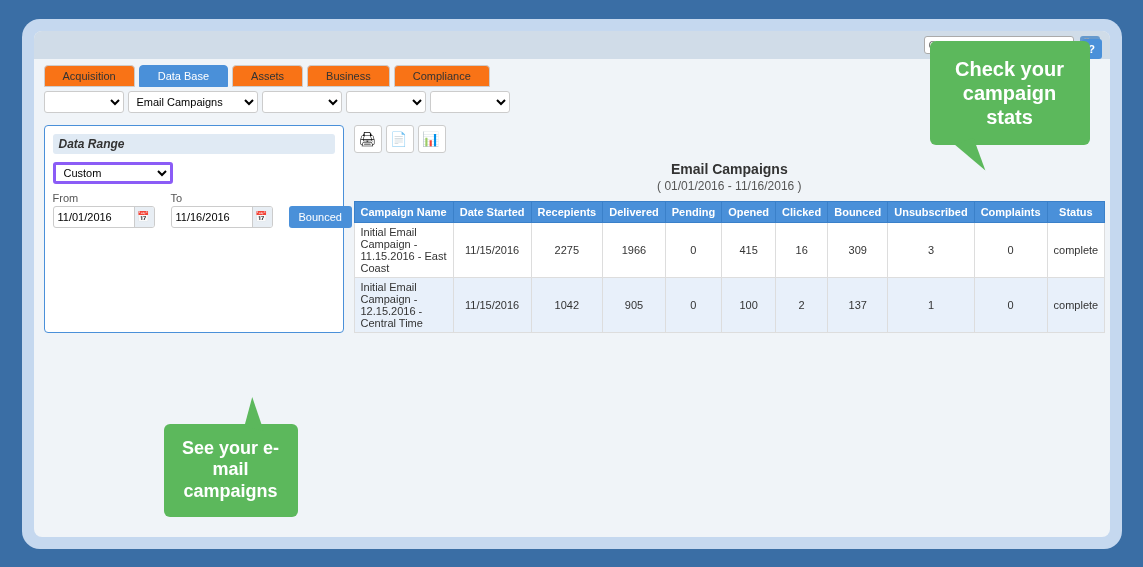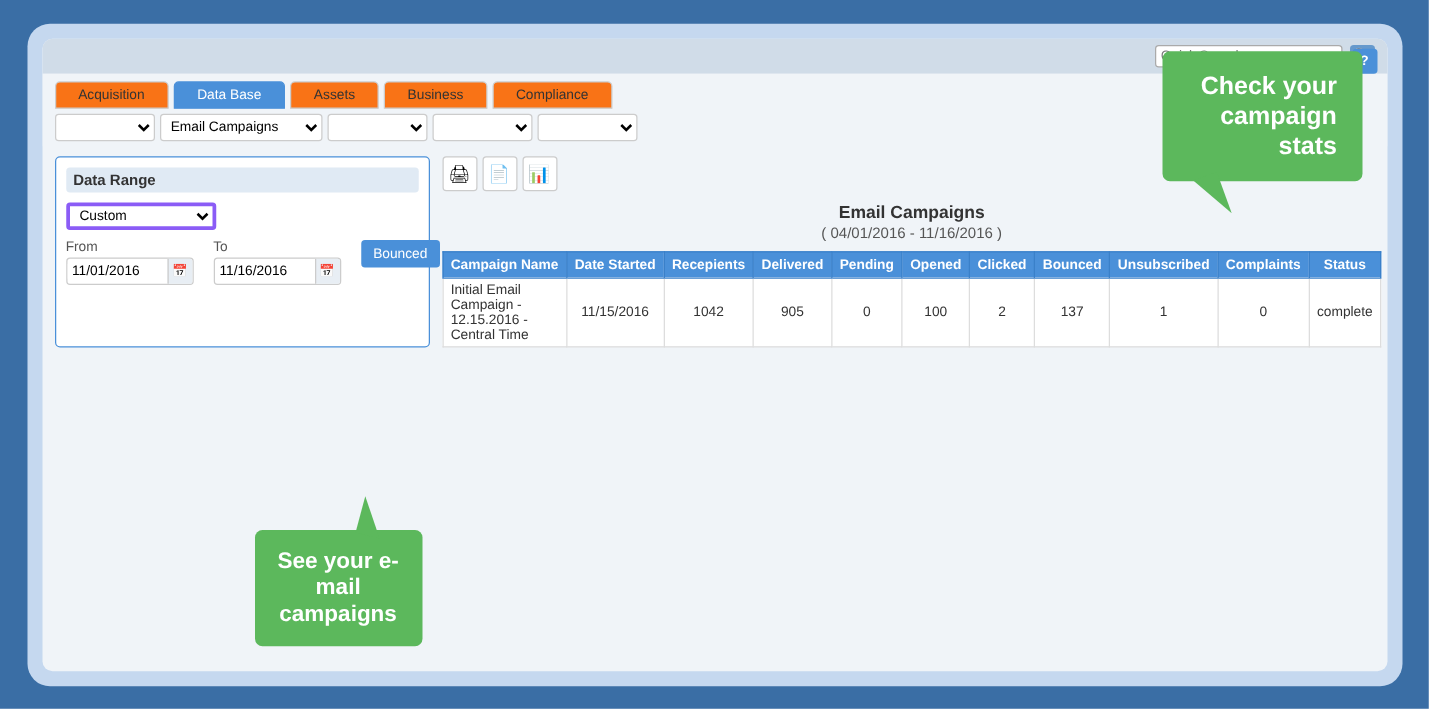--- a/index.html
+++ b/index.html
@@ -118,40 +118,42 @@
       flex-shrink: 0;
     }
     .data-range-title {
       font-weight: bold;
       font-size: 12px;
       color: #333;
       margin-bottom: 8px;
       background: #e0eaf4;
       padding: 3px 6px;
       border-radius: 3px;
+      font-style: italic;
     }
     .form-label {
       font-size: 11px;
       color: #555;
       margin-bottom: 2px;
       display: block;
     }
     .form-select {
       height: 22px;
       font-size: 11px;
       border: 3px solid #8b5cf6;
       border-radius: 3px;
       padding: 0 4px;
       background: white;
       width: 120px;
     }
     .date-row {
       display: flex;
       gap: 16px;
       margin-top: 8px;
+      align-items: flex-end;
     }
     .date-group {
       display: flex;
       flex-direction: column;
     }
     .date-input-wrap {
       display: flex;
       align-items: center;
       border: 1px solid #ccc;
       border-radius: 3px;
@@ -250,21 +252,21 @@
     }
     
     .callout-check {
       position: absolute;
       top: 10px;
       right: 20px;
       background: #5cb85c;
       color: white;
       font-weight: bold;
       font-size: 20px;
-      text-align: right;
+      text-align: center;
       padding: 16px 20px;
       border-radius: 6px;
       width: 160px;
       line-height: 1.2;
     }
     .callout-check::after {
       content: '';
       position: absolute;
       bottom: -30px;
       left: 30px;
@@ -281,21 +283,20 @@
       left: 130px;
       background: #5cb85c;
       color: white;
       font-weight: bold;
       font-size: 18px;
       text-align: center;
       padding: 14px 18px;
       border-radius: 6px;
       width: 134px;
       line-height: 1.2;
-      margin-left: 40px;
     }
     .callout-see::before {
       content: '';
       position: absolute;
       top: -25px;
       right: 30px;
       width: 0;
       height: 0;
       border-left: 0px solid transparent;
       border-right: 20px solid transparent;
@@ -386,39 +387,52 @@
 
       <div class="main-table-area">
 
         <div class="toolbar">
           <button class="toolbar-btn">🖨</button>
           <button class="toolbar-btn">📄</button>
           <button class="toolbar-btn">📊</button>
         </div>
 
         <div class="report-title">Email Campaigns</div>
-        <div class="report-subtitle">( 04/01/2016 - 11/16/2016 )</div>
+        <div class="report-subtitle">( 01/01/2016 - 11/16/2016 )</div>
 
         <table class="data-table">
           <thead>
             <tr>
               <th>Campaign Name</th>
               <th>Date Started</th>
               <th>Recepients</th>
               <th>Delivered</th>
               <th>Pending</th>
               <th>Opened</th>
               <th>Clicked</th>
               <th>Bounced</th>
               <th>Unsubscribed</th>
               <th>Complaints</th>
               <th>Status</th>
             </tr>
           </thead>
           <tbody id="table-body">
+          <tr>
+                <td>Initial Email Campaign - 11.15.2016 - East Coast</td>
+                <td>11/15/2016</td>
+                <td>2275</td>
+                <td>1966</td>
+                <td>0</td>
+                <td>415</td>
+                <td>16</td>
+                <td>309</td>
+                <td>3</td>
+                <td>0</td>
+                <td>complete</td>
+              </tr>
               <tr>
                 <td>Initial Email Campaign - 12.15.2016 - Central Time</td>
                 <td>11/15/2016</td>
                 <td>1042</td>
                 <td>905</td>
                 <td>0</td>
                 <td>100</td>
                 <td>2</td>
                 <td>137</td>
                 <td>1</td>

